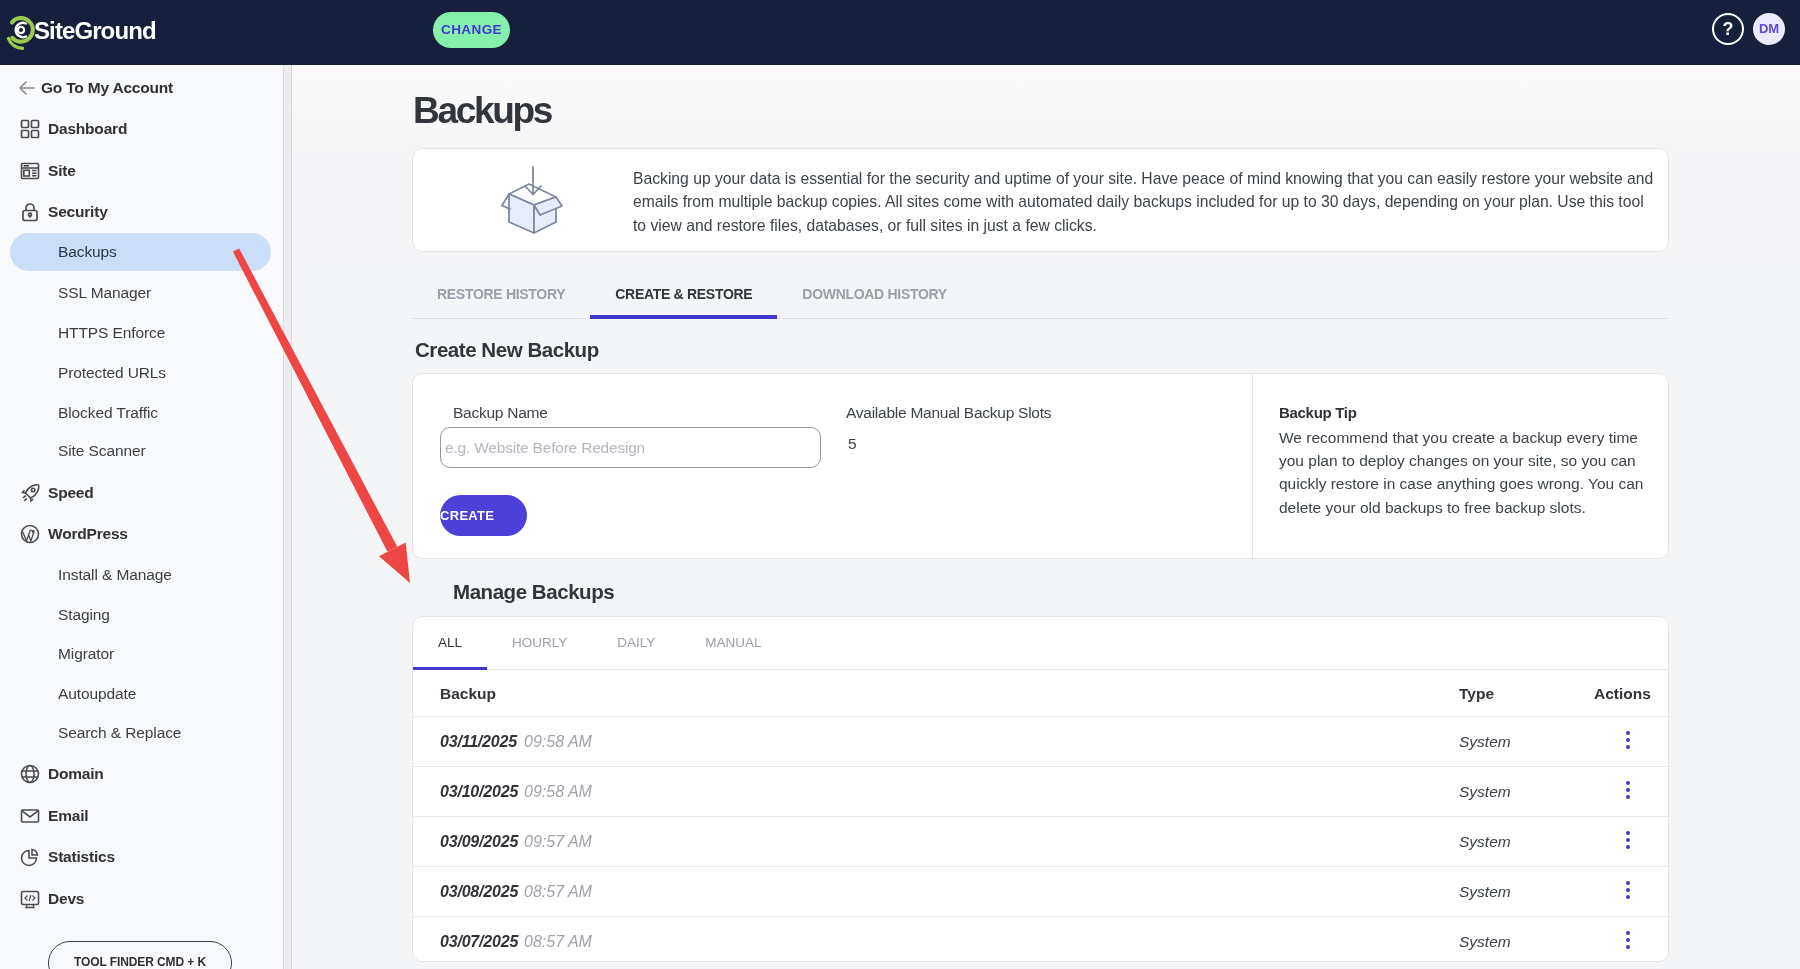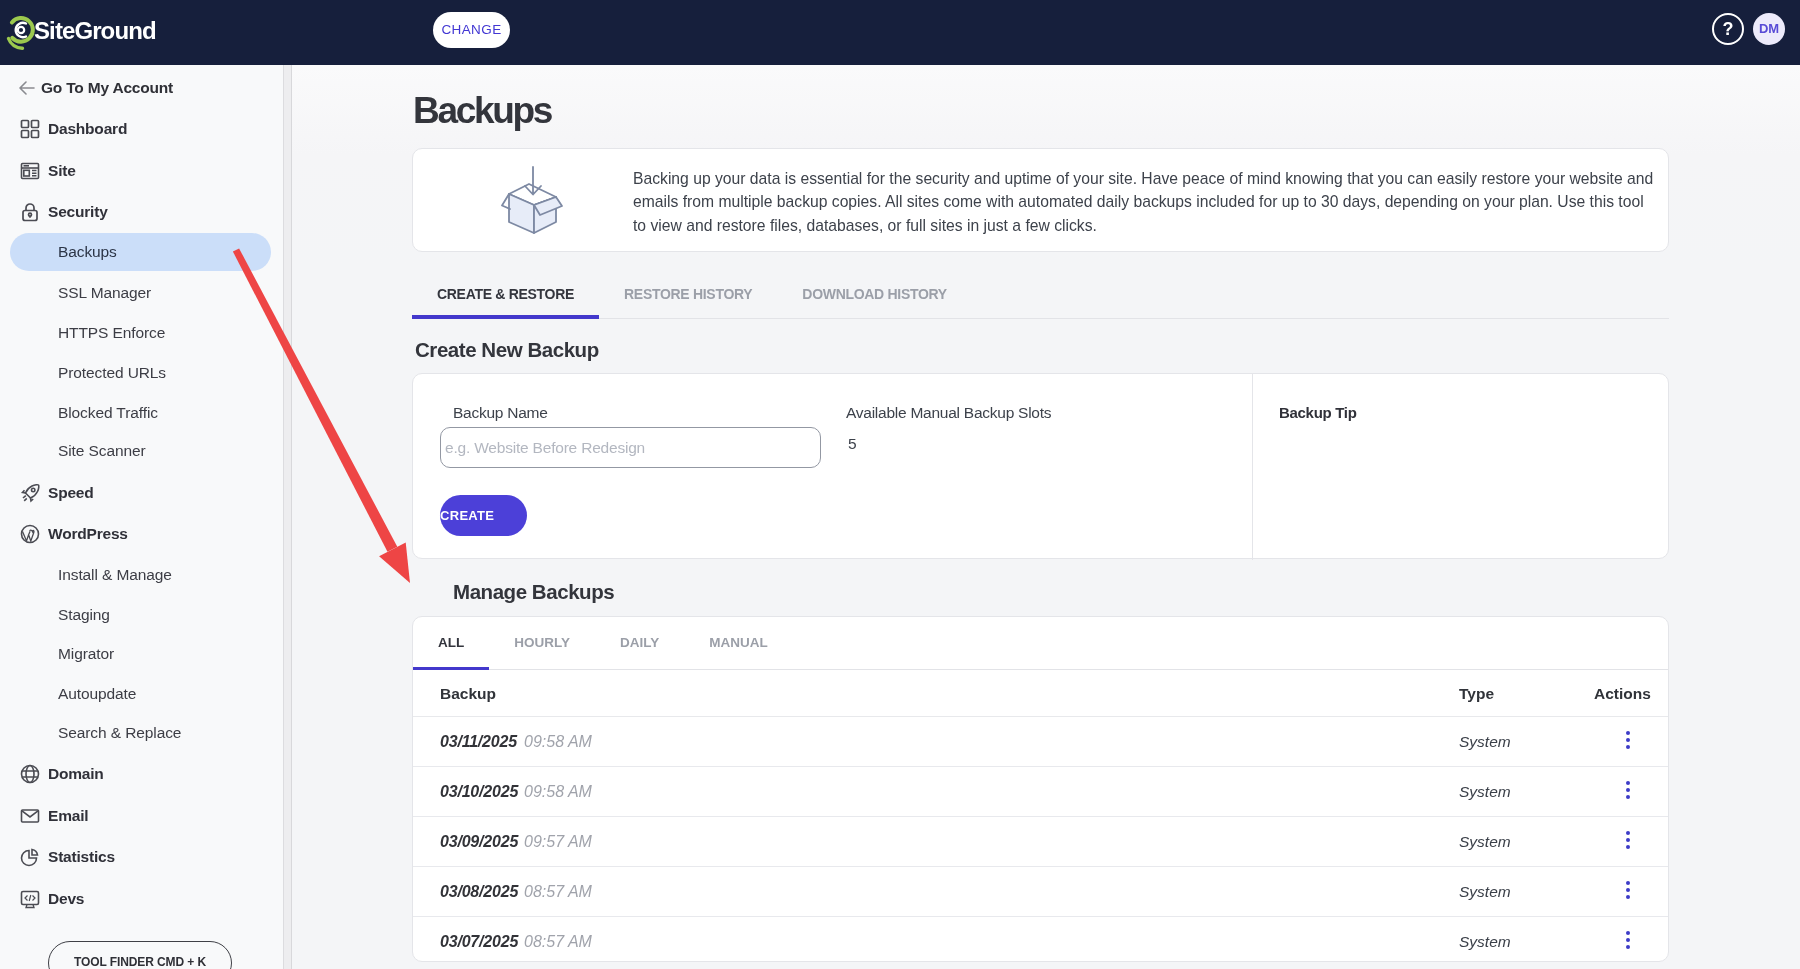--- a/index.html
+++ b/index.html
@@ -3,21 +3,21 @@
 <meta charset="utf-8">
 <style>
 * { margin:0; padding:0; box-sizing:border-box; }
 html,body { width:1800px; height:969px; overflow:hidden; }
 body { font-family:"Liberation Sans", sans-serif; position:relative; background:#f4f5f7; }
 .abs { position:absolute; }
 
 
 #hdr { position:absolute; left:0; top:0; width:1800px; height:66px; background:#161f3c; }
 #change { position:absolute; left:433px; top:12px; width:77px; height:36px; border-radius:18px;
-  background:#ffffff; color:#4237d3; font-size:13.5px; font-weight:normal; letter-spacing:.4px;
+  background:#86efac; color:#4237d3; font-size:13.5px; font-weight:bold; letter-spacing:.4px;
   text-align:center; line-height:36px; }
 #help { position:absolute; left:1712px; top:13px; width:32px; height:32px; border-radius:50%;
   border:2px solid #fff; color:#fff; font-size:18px; font-weight:bold; text-align:center; line-height:28px; }
 #avatar { position:absolute; left:1753px; top:13px; width:32px; height:32px; border-radius:50%;
   background:#edebfb; color:#584bd6; font-size:13px; font-weight:bold; text-align:center; line-height:32px; }
 
 
 #side { position:absolute; left:0; top:65px; width:283px; height:904px; background:#f8f9fa; }
 #scrollstrip { position:absolute; left:283px; top:65px; width:9px; height:904px; background:#ededef;
   border-left:1px solid #dcdcdf; border-right:1px solid #d8d8db; }
@@ -57,21 +57,21 @@
   color:#fff; font-size:13px; font-weight:bold; letter-spacing:.3px; line-height:41px; }
 #slots { left:433px; top:30px; }
 #slotsn { position:absolute; left:435px; top:61px; font-size:15.5px; color:#3d424b; }
 #tippane { position:absolute; left:839px; top:0; width:418px; height:186px; border-left:1px solid #e4e5e9; }
 #tippane .tit { position:absolute; left:26px; top:30px; font-size:15px; letter-spacing:-0.3px; font-weight:bold; color:#303139; }
 #tippane .txt { position:absolute; left:26px; top:52px; font-size:15.5px; line-height:23.2px; color:#3d424b; }
 
 
 #managecard { left:412px; top:616px; width:1257px; height:346px; overflow:hidden; }
 #tabs2 { position:absolute; left:0; top:0; width:1257px; height:53px; border-bottom:1px solid #e2e3e7; }
-#tabs2 .tab { float:left; height:52px; line-height:52px; padding:0 25px; font-size:13.5px; font-weight:bold;
+#tabs2 .tab { float:left; height:52px; line-height:52px; padding:0 25px; font-size:13.5px; font-weight:normal;
   letter-spacing:0px; color:#9b9fa8; }
 #tabs2 .tab.on { color:#33353d; border-bottom:3px solid #4338cc; height:53px; }
 #thead { position:absolute; left:0; top:53px; width:1257px; height:47px; border-bottom:1px solid #e8e9ec; }
 #thead div { position:absolute; top:14px; font-size:15.5px; font-weight:bold; color:#303339; line-height:20px; }
 .trow { position:absolute; left:0; width:1257px; height:50px; border-bottom:1px solid #e8e9ed;font-style:italic; }
 .trow .date { position:absolute; left:27px; top:15px; font-size:16px; letter-spacing:-0.2px; font-weight:bold; color:#323338; line-height:20px; }
 .trow .time { position:absolute; left:111px; top:15px; font-size:16px; color:#a0a3ab; line-height:20px; }
 .trow .sys { position:absolute; left:1046px; top:15px; font-size:15.5px; color:#3b4049; line-height:20px; }
 .trow .dots { position:absolute; left:1212px; top:11px; width:6px; height:28px; }
 .dot { width:4px; height:4px; border-radius:50%; background:#3d3bc8; margin:3px auto; }
@@ -211,35 +211,36 @@
       <path d="M11 34 V62 L36 73 V45 Z" fill="#e7ecf8"></path>
       <path d="M58 37 V62 L36 73 V45 Z" fill="#e7ecf8"></path>
       <path d="M11 34 L4 45.5 L12 49" fill="none"></path>
       <path d="M36 45 L42 55 L64 46 L58 37 Z" fill="#e7ecf8"></path>
     </g>
   </svg>
   <div id="infotext">Backing up your data is essential for the security and uptime of your site. Have peace of mind knowing that you can easily restore your website and<br>emails from multiple backup copies. All sites come with automated daily backups included for up to 30 days, depending on your plan. Use this tool<br>to view and restore files, databases, or full sites in just a few clicks.</div>
 </div>
 
 <div id="tabs1">
+  <div class="tab">RESTORE HISTORY</div>
   <div class="tab on">CREATE &amp; RESTORE</div>
-  <div class="tab">RESTORE HISTORY</div>
   <div class="tab">DOWNLOAD HISTORY</div>
 </div>
 
 <div class="h2" style="left:415px; top:338px;">Create New Backup</div>
 
 <div class="card" id="createcard">
   <div class="label" id="bname">Backup Name</div>
   <div id="input">e.g. Website Before Redesign</div>
   <div id="createbtn">CREATE</div>
   <div class="label" id="slots">Available Manual Backup Slots</div>
   <div id="slotsn">5</div>
   <div id="tippane">
     <div class="tit">Backup Tip</div>
+    <div class="txt">We recommend that you create a backup every time<br>you plan to deploy changes on your site, so you can<br>quickly restore in case anything goes wrong. You can<br>delete your old backups to free backup slots.</div>
   </div>
 </div>
 
 <div class="h2" style="left:415px; top:580px;margin-left:38px;">Manage Backups</div>
 
 <div class="card" id="managecard">
   <div id="tabs2">
     <div class="tab on">ALL</div>
     <div class="tab">HOURLY</div>
     <div class="tab">DAILY</div>

